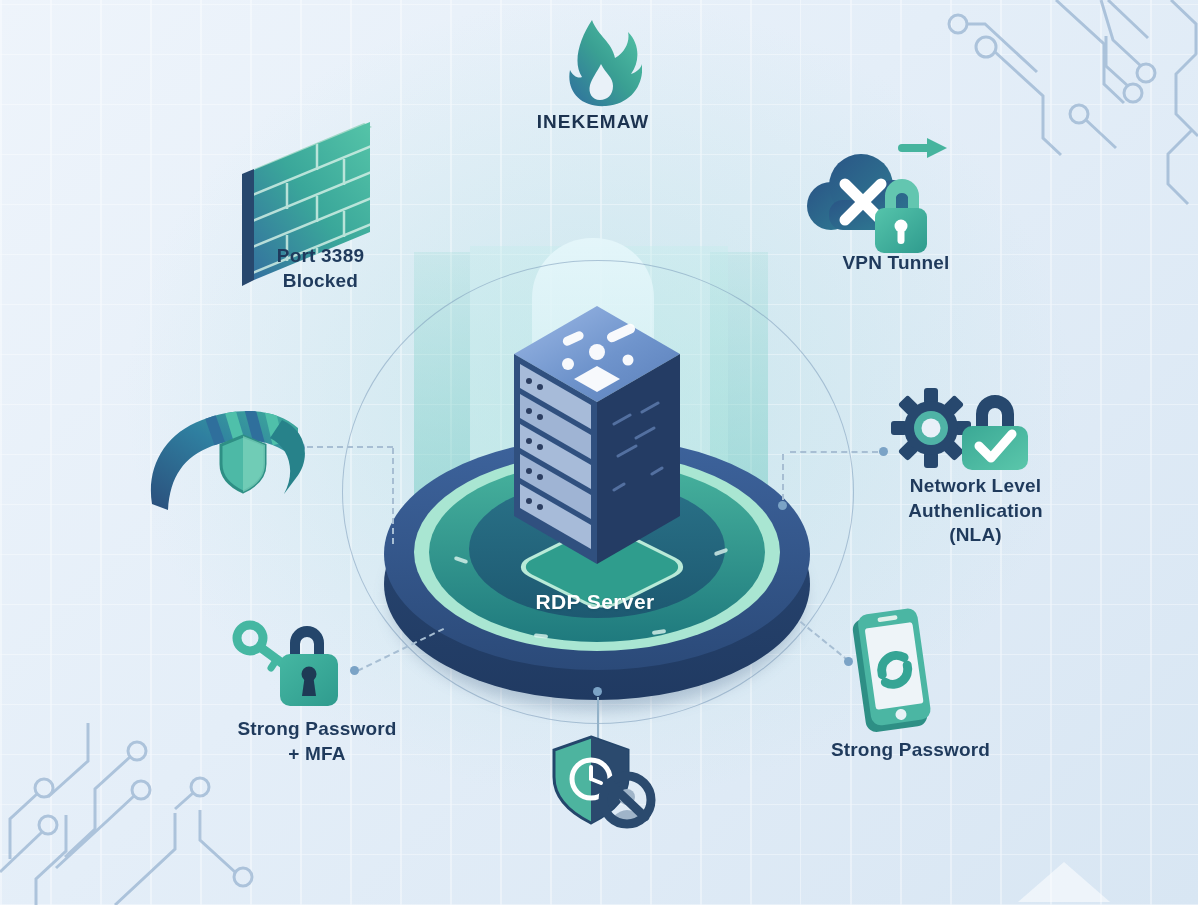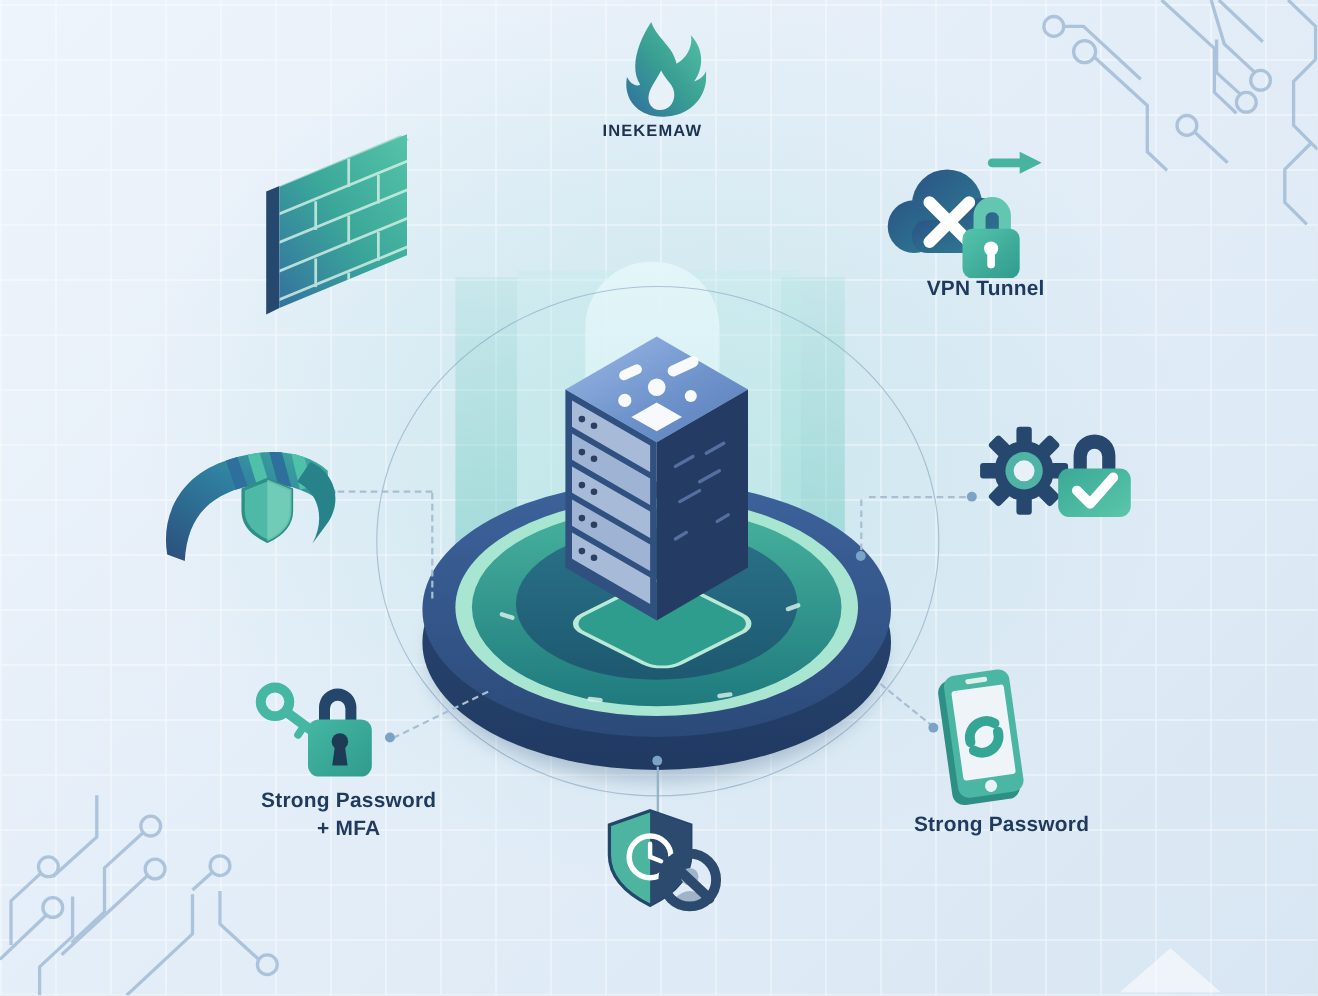--- a/index.html
+++ b/index.html
@@ -42,21 +42,21 @@
   .dash-h{border-top:2px dashed #a7bed3;height:0;}
   .dash-v{border-left:2px dashed #a7bed3;width:0;}
   .dash-d{border-top:2px dashed #a7bed3;height:0;transform-origin:left top;}
   .dot{width:9px;height:9px;border-radius:50%;background:#7ba3c6;}
   .solid-v{width:2px;background:#93b2c9;}
   
   .node-label{white-space:pre-line;text-align:center;color:#1f3a5c;font-weight:700;
     font-size:19px;line-height:1.3;letter-spacing:.2px;}
   .center-label{color:#ffffff;font-weight:700;font-size:21px;text-align:center;letter-spacing:.4px;
     text-shadow:0 1px 2px rgba(0,60,70,.25);}
-  .logo-text{text-align:center;color:#1c3350;font-weight:800;font-size:15px;letter-spacing:1px;}
+  .logo-text{text-align:center;color:#1c3350;font-weight:800;font-size:19px;letter-spacing:1px;}
   
   .chevron{left:1018px;top:862px;width:0;height:0;border-left:46px solid transparent;
     border-right:46px solid transparent;border-bottom:40px solid rgba(255,255,255,.55);}
 </style>
 </head>
 <body>
 
 <div class="stage">
   <div class="grid abs" style="left:0;top:0;width:1198px;height:905px;"></div>
 
@@ -163,20 +163,21 @@
     <g fill="#ffffff" opacity=".95">
       <rect x="60" y="42" width="22" height="9" rx="4.5" transform="rotate(-25 71 46)"></rect>
       <rect x="104" y="36" width="30" height="10" rx="5" transform="rotate(-25 119 41)"></rect>
       <circle cx="95" cy="60" r="8"></circle>
       <circle cx="66" cy="72" r="6"></circle>
       <circle cx="126" cy="68" r="5.5"></circle>
       <polygon points="95,74 118,87 95,100 72,87"></polygon>
     </g>
   </svg>
 
+  <div class="abs center-label" style="left:500px;top:590px;width:190px;">RDP Server</div>
 
   <div class="abs dot" style="left:296px;top:443px;"></div>
   <div class="abs dash-h" style="left:307px;top:446px;width:86px;"></div>
   <div class="abs dash-v" style="left:392px;top:448px;height:96px;"></div>
 
   <div class="abs dash-h" style="left:790px;top:451px;width:88px;"></div>
   <div class="abs dot" style="left:879px;top:447px;"></div>
   <div class="abs dash-v" style="left:782px;top:454px;height:46px;"></div>
   <div class="abs dot" style="left:778px;top:501px;"></div>
 
@@ -225,20 +226,22 @@
       <line x1="18" y1="162" x2="142" y2="111"></line>
       <line x1="85" y1="32" x2="85" y2="58"></line>
       <line x1="55" y1="71" x2="55" y2="97"></line>
         <line x1="112" y1="47" x2="112" y2="73"></line>
       <line x1="85" y1="84" x2="85" y2="110"></line>
       <line x1="55" y1="123" x2="55" y2="149"></line>
         <line x1="112" y1="99" x2="112" y2="125"></line>
       <line x1="85" y1="136" x2="85" y2="162"></line>
     </g>
   </svg>
+  <div class="abs node-label" style="left:228px;top:244px;width:185px;">Port 3389
+Blocked</div>
 
   <svg class="abs" style="left:795px;top:128px;" width="165" height="125" viewBox="0 0 165 125">
     <defs>
       <linearGradient id="lockG" x1="0" y1="0" x2="1" y2="1">
         <stop offset="0" stop-color="#55c4ab"></stop>
           <stop offset="1" stop-color="#2f9b8e"></stop>
       </linearGradient>
       <linearGradient id="cloudG" x1="0" y1="0" x2="1" y2="1">
         <stop offset="0" stop-color="#2a5586"></stop>
           <stop offset="1" stop-color="#2f7b92"></stop>
@@ -313,20 +316,23 @@
       </g>
       <circle cx="0" cy="0" r="17" fill="#4fb3a6"></circle>
       <circle cx="0" cy="0" r="9.5" fill="#e8f0f8"></circle>
     </g>
     <g>
       <path d="M88,48 v-14 a19,19 0 0 1 38,0 v14 h-12 v-13 a7,7 0 0 0 -14,0 v13 z" fill="#27486e"></path>
       <rect x="74" y="46" width="66" height="44" rx="10" fill="url(#lockG2)"></rect>
       <polyline points="91,66 103,78 124,54" fill="none" stroke="#ffffff" stroke-width="9" stroke-linecap="round" stroke-linejoin="round"></polyline>
     </g>
   </svg>
+  <div class="abs node-label" style="left:878px;top:474px;width:195px;">Network Level
+Authenlication
+(NLA)</div>
 
   <svg class="abs" style="left:228px;top:612px;" width="130" height="105" viewBox="0 0 130 105">
     <defs>
       <linearGradient id="lockG3" x1="0" y1="0" x2="1" y2="1">
         <stop offset="0" stop-color="#45b7a2"></stop>
           <stop offset="1" stop-color="#2f9b8e"></stop>
       </linearGradient>
     </defs>
     <g stroke="#45b7a2" stroke-linecap="round" fill="none">
       <circle cx="22" cy="26" r="13" stroke-width="9"></circle>

